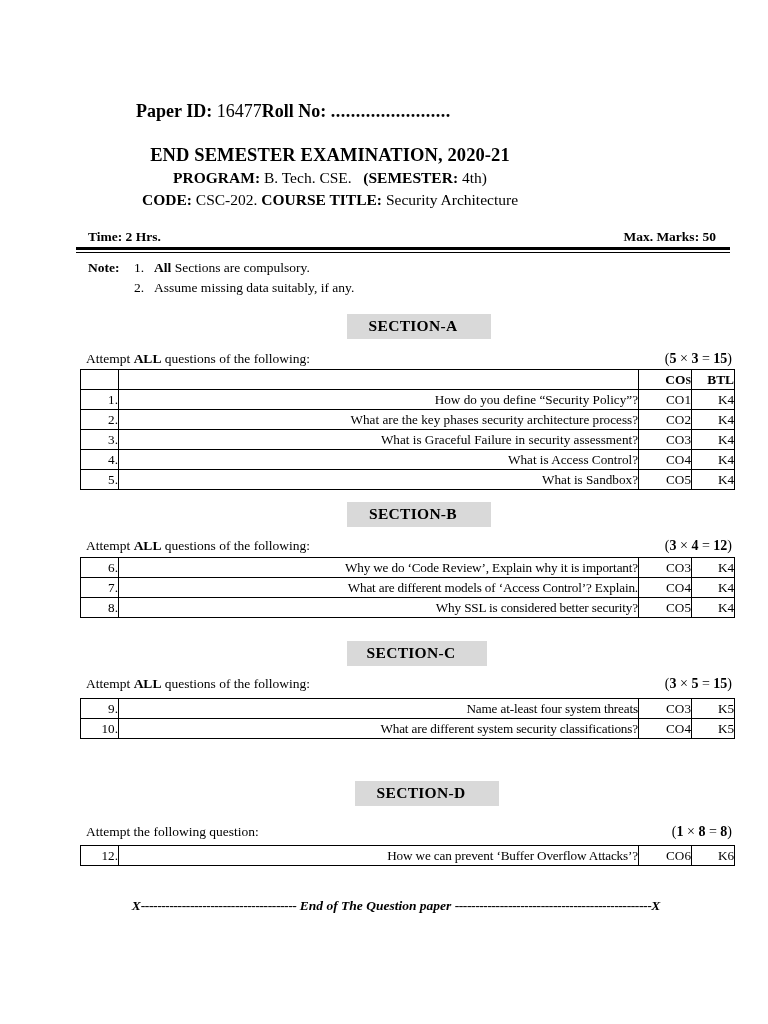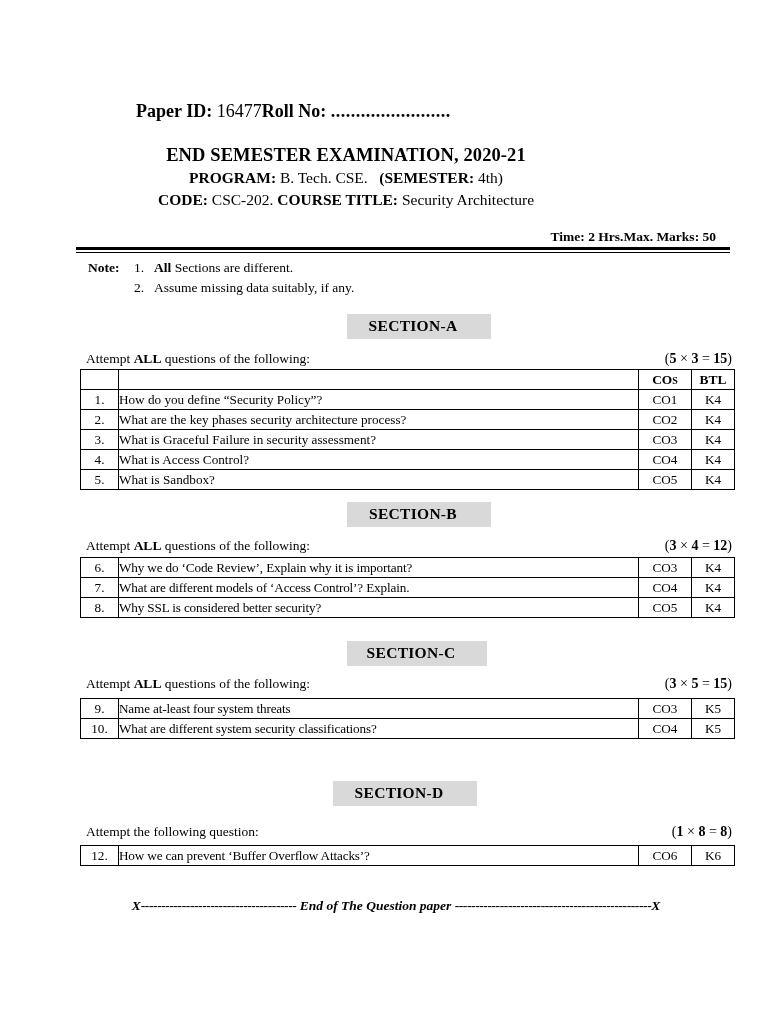--- a/index.html
+++ b/index.html
@@ -39,42 +39,41 @@
   .topline .val { font-weight: normal; }
   .rollno { letter-spacing: 0px; }
   .rolldots { font-weight: bold; letter-spacing: 0.5px; }
 
   .title-block {
     position: absolute;
     left: 0;
     top: 144px;
     width: 660px;
     text-align: center;
-    padding-left: 16px;
   }
   .exam-title {
     font-size: 18.5px;
     font-weight: bold;
     letter-spacing: 0.1px;
     line-height: 1.25;
   }
   .prog-line, .code-line {
     font-size: 15.5px;
     line-height: 1.42;
   }
   .prog-line b, .code-line b { font-weight: bold; }
 
   
   .timeline {
     position: absolute;
     left: 88px;
     top: 229px;
     width: 628px;
     display: flex;
-    justify-content: flex-end;
+    justify-content: space-between;
     font-size: 13.5px;
     font-weight: bold;
   }
   .rule-thick {
     position: absolute;
     left: 76px;
     top: 247px;
     width: 654px;
     height: 3px;
     background: #000;
@@ -133,20 +132,21 @@
     border-collapse: collapse;
     table-layout: fixed;
     font-size: 13.2px;
     background: #fff;
   }
   table.qt td, table.qt th {
     border: 1.1px solid #000;
     padding: 0;
     height: 19px;
     vertical-align: middle;
+    text-align: right;
   }
   td.c-num {
     width: 37px;
     text-align: center;
     font-size: 13.2px;
   }
   td.c-q {
     width: 519px;
     text-align: left;
     padding-left: 6px;
@@ -222,21 +222,21 @@
     <span>Time: 2 Hrs.</span>
     <span>Max. Marks: 50</span>
   </div>
   <div class="rule-thick"></div>
   <div class="rule-thin"></div>
 
   <div class="note">
     <div class="note-row">
       <span class="note-lbl">Note:</span>
       <span class="note-num">1.</span>
-      <span class="note-txt"><b>All</b><span> Sections are different.</span></span>
+      <span class="note-txt"><b>All</b><span> Sections are compulsory.</span></span>
     </div>
     <div class="note-row">
       <span class="note-lbl"></span>
       <span class="note-num">2.</span>
       <span class="note-txt">Assume missing data suitably, if any.</span>
     </div>
   </div>
 
   <div class="sec-bar" style="left:347px; top:314px; width:132px;">SECTION-A</div>
   <div class="attempt" style="top:351px;">
@@ -330,21 +330,21 @@
     </tr>
     <tr>
       <td class="c-num">10.</td>
       <td class="c-q">What are different system security classifications?</td>
       <td class="c-co">CO4</td>
       <td class="c-btl">K5</td>
     </tr>
   </tbody>
     </table>
 
-  <div class="sec-bar" style="left:333px; top:781px; width:132px;">SECTION-D</div>
+  <div class="sec-bar" style="left:355px; top:781px; width:132px;">SECTION-D</div>
   <div class="attempt" style="top:824px;">
     <span class="txt"><span>Attempt the following question:</span><b></b><span></span></span>
     <span class="marks">(<span class="b">1</span><span class="op"> × </span><span class="b">8</span><span class="op"> = </span><span class="b">8</span>)</span>
   </div>
 
   <table class="qt cond" style="left:80px; top:845px;">
     <tbody>
         <tr>
       <td class="c-num">12.</td>
       <td class="c-q">How we can prevent ‘Buffer Overflow Attacks’?</td>

